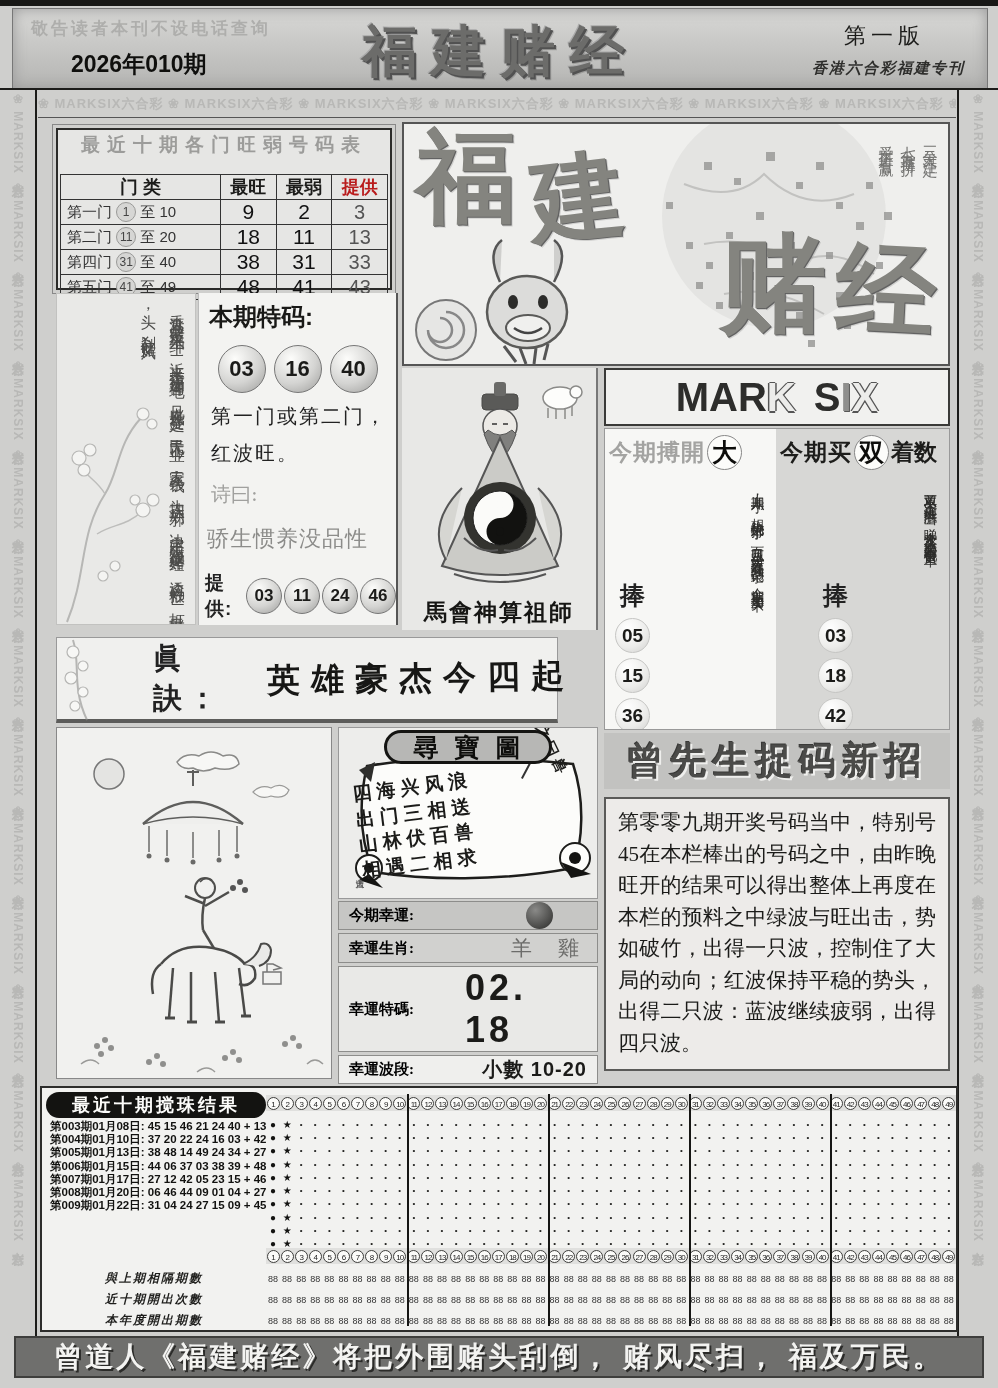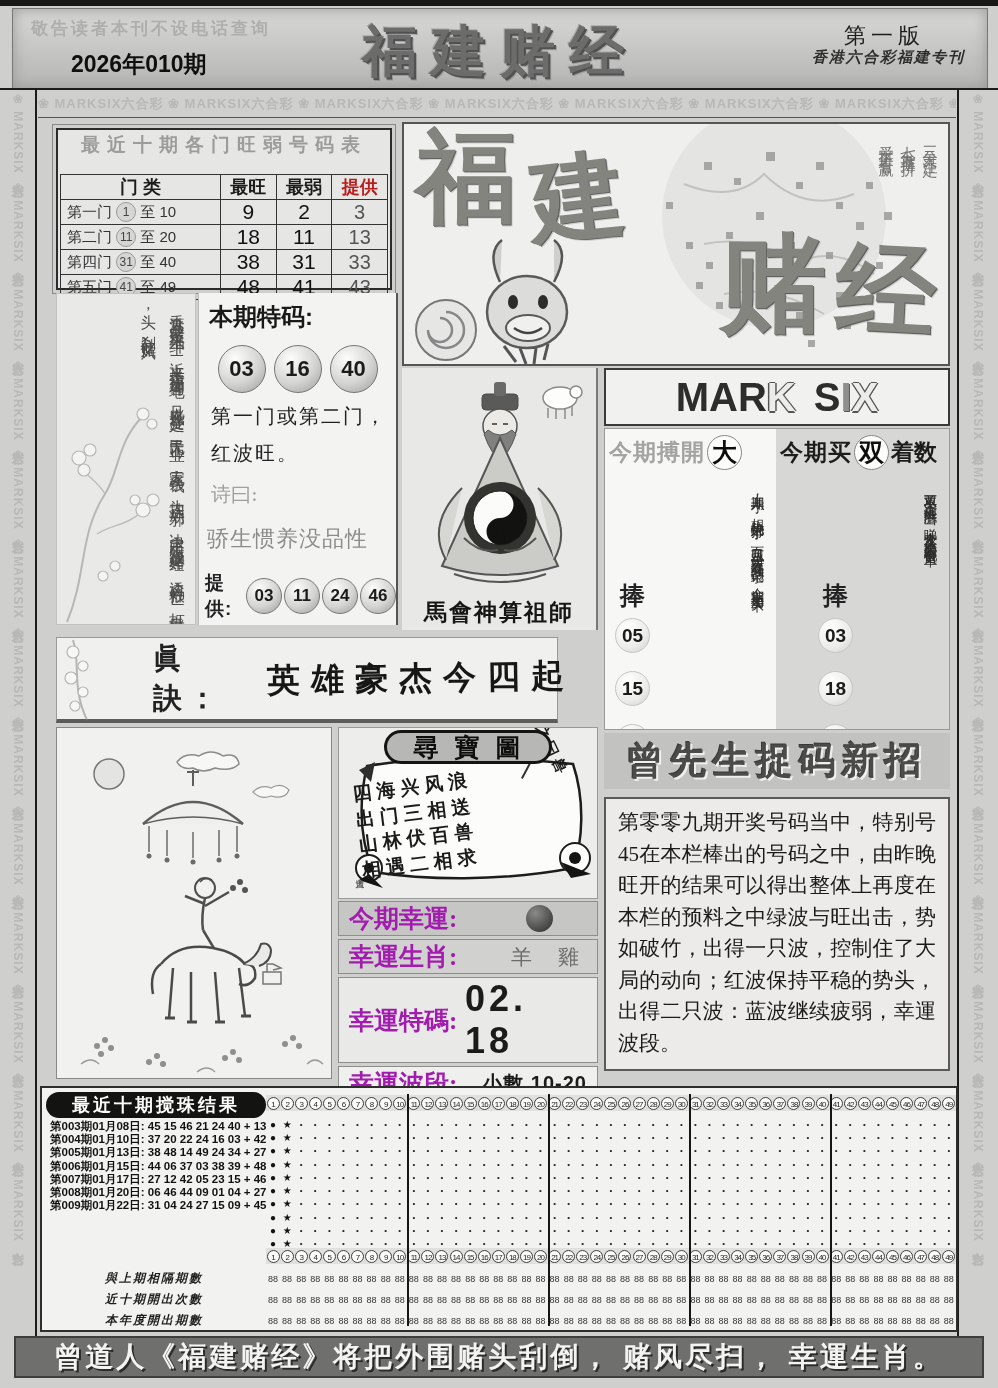--- a/index.html
+++ b/index.html
@@ -4,21 +4,21 @@
 <style>
   html,body{margin:0;padding:0;background:#9f9f9d;font-family:"Liberation Sans",sans-serif;}
   .page{position:relative;width:998px;height:1388px;background:#cfcfcd;overflow:hidden;margin:0 auto;}
   
   #topbar{position:absolute;left:0;top:0;width:998px;height:6px;background:#181816;}
   #hdr{position:absolute;left:12px;top:8px;width:974px;height:80px;background:linear-gradient(#d8d8d6,#b4b4b2);border:1px solid #777;box-shadow:inset 0 0 14px #999;}
   #notice{position:absolute;left:18px;top:8px;font-weight:700;font-size:17px;color:#aeaeac;letter-spacing:3px;}
   #issue{position:absolute;left:58px;top:40px;font-weight:700;font-size:23px;color:#0f0f0d;}
   #mast-title{position:absolute;left:0;right:0;top:6px;text-align:center;font-family:"DejaVu Serif",serif;font-weight:900;font-size:55px;color:#6c6c6a;letter-spacing:14px;text-shadow:3px 3px 0 #48484644,2px 2px 0 #555,-1px -1px 0 #aaa;}
   #edition{position:absolute;right:62px;top:12px;font-size:22px;color:#1c1c1a;letter-spacing:5px;}
-  #subtitle{position:absolute;right:22px;top:39px;font-family:"Liberation Serif",serif;font-style:italic;font-weight:700;font-size:15px;color:#2e2e2c;letter-spacing:2px;}
+  #subtitle{position:absolute;right:22px;top:50px;font-family:"Liberation Serif",serif;font-style:italic;font-weight:700;font-size:15px;color:#2e2e2c;letter-spacing:2px;}
   
   .strip{color:#b8b8b6;font-weight:700;overflow:hidden;white-space:nowrap;}
   #strip-top{position:absolute;left:38px;top:92px;width:918px;height:24px;font-size:13px;line-height:24px;letter-spacing:1px;}
   #strip-left,#strip-right{position:absolute;top:92px;width:30px;height:1280px;writing-mode:vertical-rl;font-size:12px;letter-spacing:1px;line-height:30px;}
   #strip-left{left:3px;} #strip-right{left:963px;}
   .hrule,.vrule{position:absolute;background:#1c1c1a;}
   #hr1{left:0;top:88px;width:998px;height:2px;}
   #hr2{left:38px;top:117px;width:918px;height:1px;background:#555;}
   #vrL{left:35px;top:88px;width:2px;height:1290px;}
   #vrR{left:957px;top:88px;width:2px;height:1290px;}
@@ -75,21 +75,21 @@
   #panel-big{left:604px;background:#f7f7f5;}
   #panel-dbl{left:776px;width:174px;background:#d7d7d5;border-left:none;}
   .pn-hd{display:flex;align-items:center;gap:2px;padding:6px 2px 0 4px;white-space:nowrap;}
   .pn-pre{font-weight:700;font-size:23px;color:#a3a3a1;letter-spacing:1px;}
   #panel-dbl .pn-pre,.pn-post{color:#1d1d1b;font-weight:700;font-size:23px;}
   .pn-circ{flex:0 0 33px;width:33px;height:33px;border-radius:50%;background:#fcfcfa;border:1px solid #888;display:flex;align-items:center;justify-content:center;font-weight:900;font-size:25px;color:#0d0d0b;}
   .pn-text{position:absolute;top:54px;right:6px;height:190px;writing-mode:vertical-rl;font-family:"Liberation Serif",serif;font-size:13.5px;color:#2c2c2a;letter-spacing:2px;line-height:1.9;}
   .pn-bang{position:absolute;left:10px;top:150px;display:flex;flex-direction:column;align-items:center;}
   #panel-dbl .pn-bang{left:42px;}
   .bang-lbl{font-weight:700;font-size:25px;color:#222;}
-  .pn-bang .ballrow{flex-direction:column;gap:18px;margin:6px 0 0;}
+  .pn-bang .ballrow{flex-direction:column;gap:5px;margin:6px 0 0;}
   .pn-bang .ball{width:33px;height:33px;font-size:19px;background:radial-gradient(circle at 35% 28%,#fff,#eCeCea 60%,#cfcfcd);border:1px solid #c6c6c4;}
   
   #motto{position:absolute;left:56px;top:637px;width:502px;height:86px;background:#f0f0ee;border:1px solid #999;border-bottom:4px solid #5c5c5a;box-sizing:border-box;}
   #motto .inner{display:flex;align-items:center;height:100%;padding-left:96px;gap:44px;font-family:"DejaVu Serif",serif;}
   .motto-label{font-weight:700;font-size:29px;color:#222;letter-spacing:6px;}
   .motto-text{font-weight:700;font-size:33px;color:#171715;letter-spacing:11px;transform:rotate(-1deg);white-space:nowrap;}
   #motto svg{position:absolute;left:0;top:0;opacity:.6;}
   
   #rider{position:absolute;left:56px;top:727px;width:276px;height:352px;background:#f1f1ef;border:1px solid #888;box-sizing:border-box;}
   
@@ -97,21 +97,21 @@
   .tz-title{position:absolute;left:50%;top:2px;transform:translateX(-50%);width:168px;height:34px;background:#b7b7b5;border:3px solid #141412;border-radius:18px;display:flex;align-items:center;justify-content:center;font-weight:900;font-size:25px;color:#0e0e0c;letter-spacing:16px;padding-left:14px;box-sizing:border-box;z-index:3;}
   .tz-poem{position:absolute;left:18px;top:46px;transform:rotate(-7deg);font-family:"DejaVu Serif",serif;font-weight:700;font-size:19px;color:#1b1b19;line-height:1.35;letter-spacing:5px;z-index:2;white-space:nowrap;}
   .tz-hint{position:absolute;right:24px;top:44px;transform:rotate(64deg);transform-origin:top right;font-family:"DejaVu Serif",serif;font-weight:700;font-size:15px;color:#1d1d1b;letter-spacing:4px;white-space:nowrap;z-index:2;}
   .tz-slash{position:absolute;right:56px;top:38px;width:26px;height:2px;background:#333;transform:rotate(118deg);z-index:2;}
   .tz-sign{position:absolute;left:14px;bottom:26px;writing-mode:vertical-rl;font-size:9px;color:#555;z-index:2;}
   #treasure svg{position:absolute;left:0;top:14px;z-index:1;}
   
   #lucky{position:absolute;left:338px;top:901px;width:260px;height:178px;display:flex;flex-direction:column;gap:3px;}
   .lk-row{flex:1;display:flex;align-items:center;border:1px solid #8d8d8b;padding:0 10px;box-sizing:border-box;}
   .lk-row.r0{background:#c6c6c4;}.lk-row.r1{background:#d1d1cf;}.lk-row.r2{background:#e9e9e7;}.lk-row.r3{background:#efefed;}.lk-row.r4{background:#ec4899;}
-  .lk-label{font-family:"Liberation Serif",serif;font-weight:700;font-size:25px;color:#a21caf;width:122px;white-space:nowrap;}
+  .lk-label{font-family:"Liberation Serif",serif;font-weight:700;font-size:15px;color:#000000;width:122px;white-space:nowrap;}
   .lk-ball{width:27px;height:27px;border-radius:50%;background:radial-gradient(circle at 35% 30%,#8a8a88,#2a2a28);margin-left:auto;margin-right:34px;}
   .lk-zo{margin-left:auto;margin-right:8px;display:flex;gap:26px;font-size:21px;color:#6c6c6a;}
   .lk-v{margin-left:auto;font-weight:700;color:#1b1b19;}
   .lk-v.big{font-size:36px;letter-spacing:4px;margin-right:4px;}
   .lk-v.text{font-size:20px;letter-spacing:1px;}
   
   #article{position:absolute;left:604px;top:733px;width:346px;height:346px;}
   .art-title{height:56px;background:#c2c2c0;display:flex;align-items:center;justify-content:center;font-weight:900;font-size:37px;color:#4b4b49;letter-spacing:6px;text-shadow:2px 2px 0 #efefed,-1px -1px 0 #3a3a38;white-space:nowrap;}
   .art-body{margin-top:8px;border:2px solid #5a5a58;background:#edebe9;padding:8px 12px;font-family:"Liberation Serif",serif;font-size:21px;line-height:1.5;color:#1b1b19;text-align:justify;height:254px;overflow:hidden;box-sizing:content-box;}
   
@@ -499,21 +499,21 @@
         <span class="lk-v text">小數 10-20</span>
       </div>
       <div class="lk-row r4">
         <span class="lk-label"></span>
         <span class="lk-v text">大數 30-40</span>
       </div>
     </section>
 
   <section id="article">
     <div class="art-title">曾先生捉码新招</div>
-    <div class="art-body">第零零九期开奖号码当中，特别号45在本栏棒出的号码之中，由昨晚旺开的结果可以得出整体上再度在本栏的预料之中绿波与旺出击，势如破竹，出得一只波，控制住了大局的动向；红波保持平稳的势头，出得二只波：蓝波继续疲弱，幸運波段。</div>
+    <div class="art-body">第零零九期开奖号码当中，特别号45在本栏棒出的号码之中，由昨晚旺开的结果可以得出整体上再度在本栏的预料之中绿波与旺出击，势如破竹，出得一只波，控制住了大局的动向；红波保持平稳的势头，出得二只波：蓝波继续疲弱，出得四只波。</div>
   </section>
 
   <section id="results">
     <div class="res-loz">最近十期搅珠结果</div>
     <div class="res-ballrow" id="ballrow1">
         <span class="bn">
           <i>1</i>
         </span>
         <span class="bn">
           <i>2</i>
@@ -1494,15 +1494,15 @@
           </span>
         </div>
       </div>
     <div class="res-vline" style="left:365px"></div>
     <div class="res-vline" style="left:506px"></div>
     <div class="res-vline" style="left:647px"></div>
     <div class="res-vline" style="left:788px"></div>
   </section>
 
   <footer id="banner">
-    <span>曾道人《福建赌经》将把外围赌头刮倒， 赌风尽扫， 幸運生肖。</span>
+    <span>曾道人《福建赌经》将把外围赌头刮倒， 赌风尽扫， 福及万民。</span>
   </footer>
 </div>
 
 </body></html>

